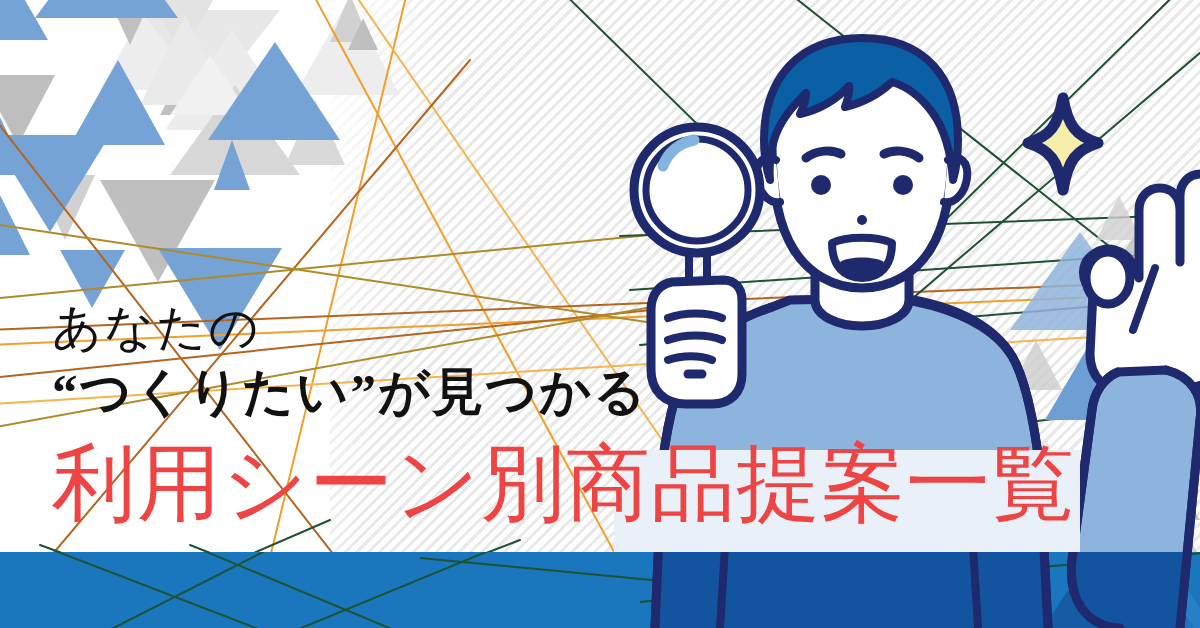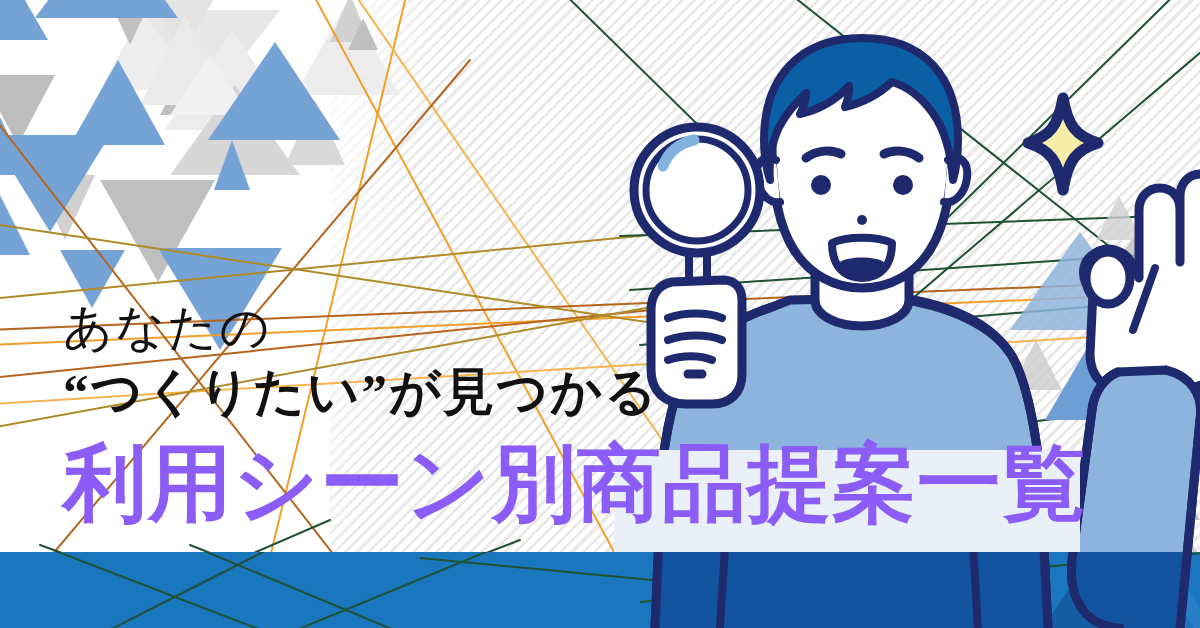--- a/index.html
+++ b/index.html
@@ -48,39 +48,38 @@
     width:466px; height:102px;
     background:#eaf0f8;
   }
 
   
   #copy{
     position:absolute;
     left:52px; top:296px;
     width:1040px;
     z-index:40;
-    margin-left:11px;
   }
   .sub{
     color:#111111;
     font-size:49px;
     line-height:64px;
     letter-spacing:2px;
     white-space:nowrap;
     font-weight:400;
   }
   .sub.l2{font-size:51px;font-weight:bold;}
   #maintitle{
     margin-top:14px;
-    color:#8b5cf6;
+    color:#ef4444;
     font-size:84px;
     line-height:92px;
     letter-spacing:1px;
     white-space:nowrap;
-    font-weight:700;
+    font-weight:400;
   }
 </style>
 </head>
 <body>
 
 <div id="banner">
 
   <div id="hatch"></div>
 
   <div class="layer">

